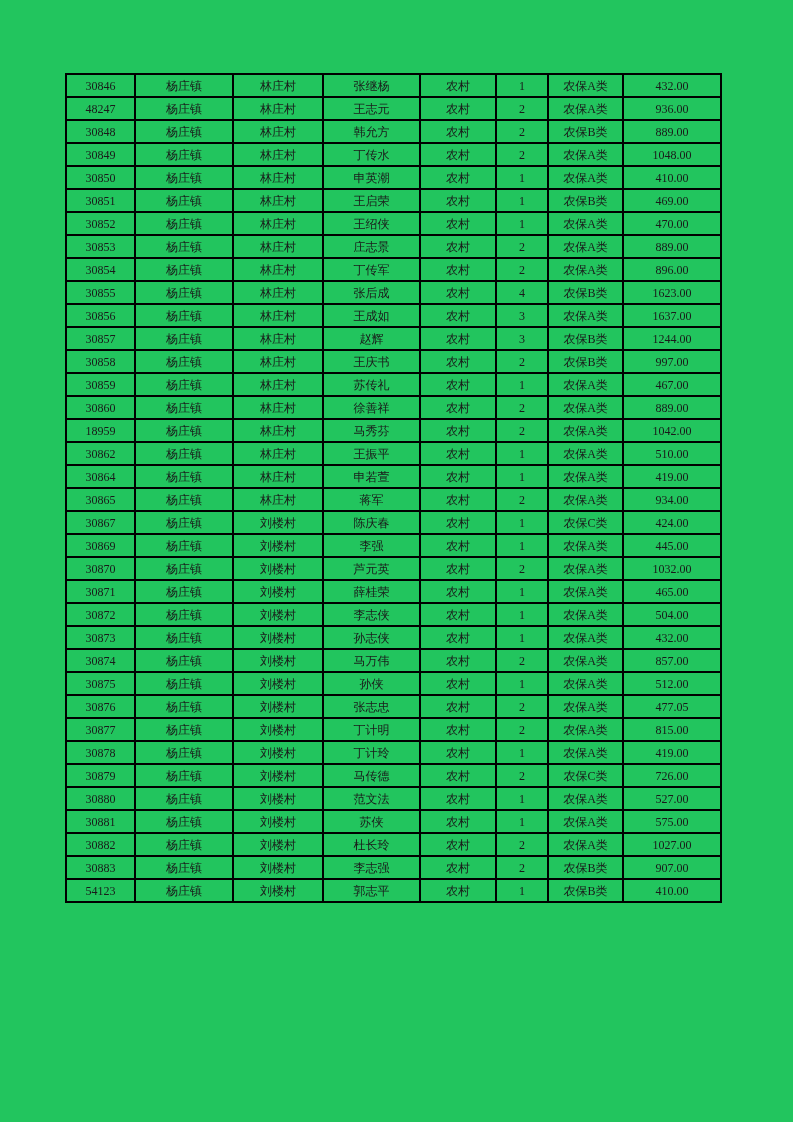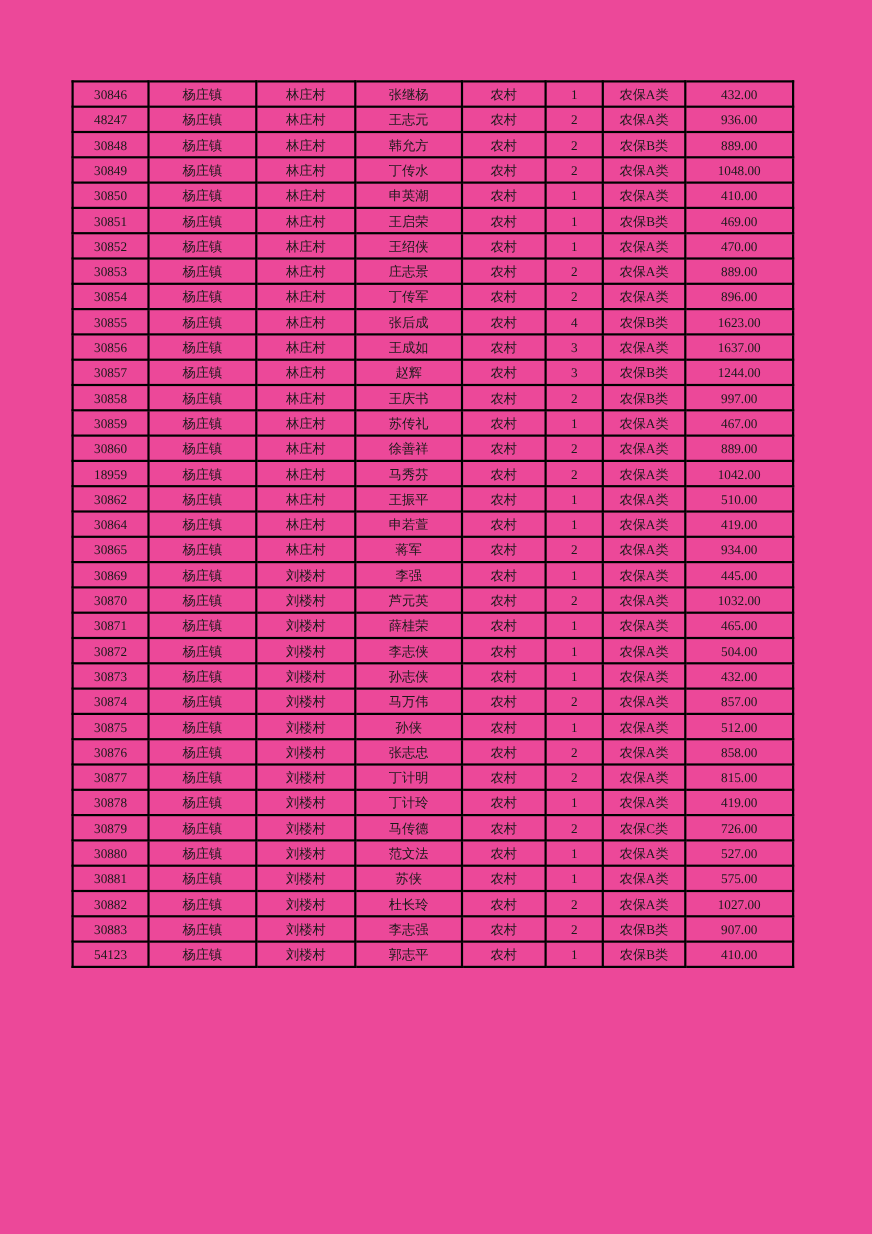--- a/index.html
+++ b/index.html
@@ -12,21 +12,21 @@
     background: #ffffff;
     position: relative;
     font-family: "Liberation Serif", "DejaVu Serif", serif;
     color: #1a1a1a;
   }
   .page {
     position: absolute;
     left: 0; top: 0;
     width: 793px;
     height: 1122px;
-    background: #ec4899;
+    background: #22c55e;
   }
   table.grid {
     position: absolute;
     left: 65px;
     top: 73px;
     width: 655px;
     border-collapse: collapse;
     table-layout: fixed;
   }
   table.grid td {
@@ -249,20 +249,30 @@
           <td>30865</td>
           <td>杨庄镇</td>
           <td>林庄村</td>
           <td>蒋军</td>
           <td>农村</td>
           <td>2</td>
           <td>农保A类</td>
           <td>934.00</td>
         </tr>
         <tr>
+          <td>30867</td>
+          <td>杨庄镇</td>
+          <td>刘楼村</td>
+          <td>陈庆春</td>
+          <td>农村</td>
+          <td>1</td>
+          <td>农保C类</td>
+          <td>424.00</td>
+        </tr>
+        <tr>
           <td>30869</td>
           <td>杨庄镇</td>
           <td>刘楼村</td>
           <td>李强</td>
           <td>农村</td>
           <td>1</td>
           <td>农保A类</td>
           <td>445.00</td>
         </tr>
         <tr>
@@ -326,21 +336,21 @@
           <td>512.00</td>
         </tr>
         <tr>
           <td>30876</td>
           <td>杨庄镇</td>
           <td>刘楼村</td>
           <td>张志忠</td>
           <td>农村</td>
           <td>2</td>
           <td>农保A类</td>
-          <td>858.00</td>
+          <td>477.05</td>
         </tr>
         <tr>
           <td>30877</td>
           <td>杨庄镇</td>
           <td>刘楼村</td>
           <td>丁计明</td>
           <td>农村</td>
           <td>2</td>
           <td>农保A类</td>
           <td>815.00</td>

